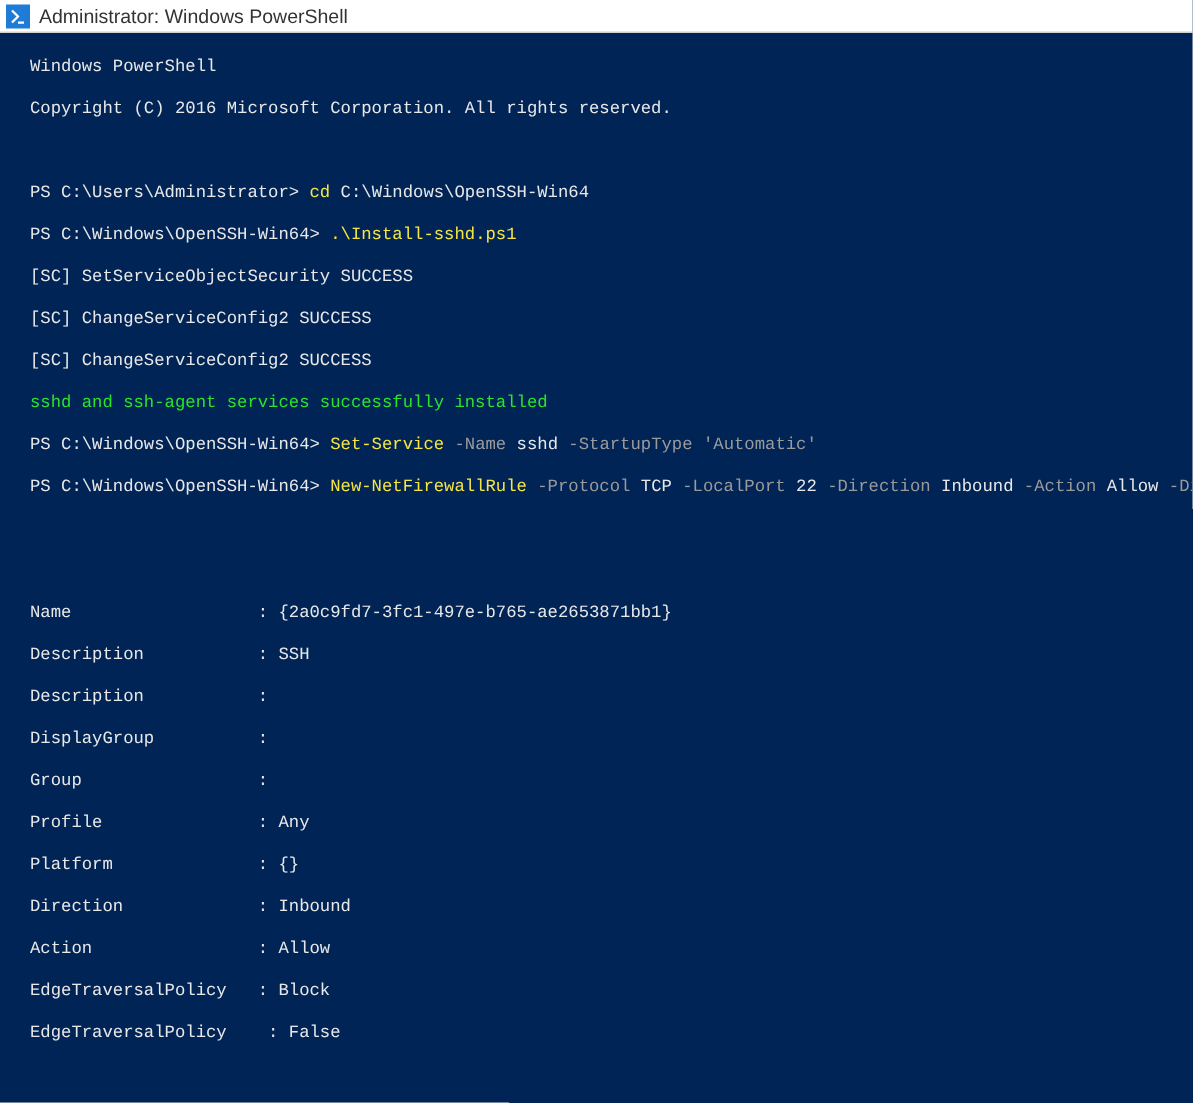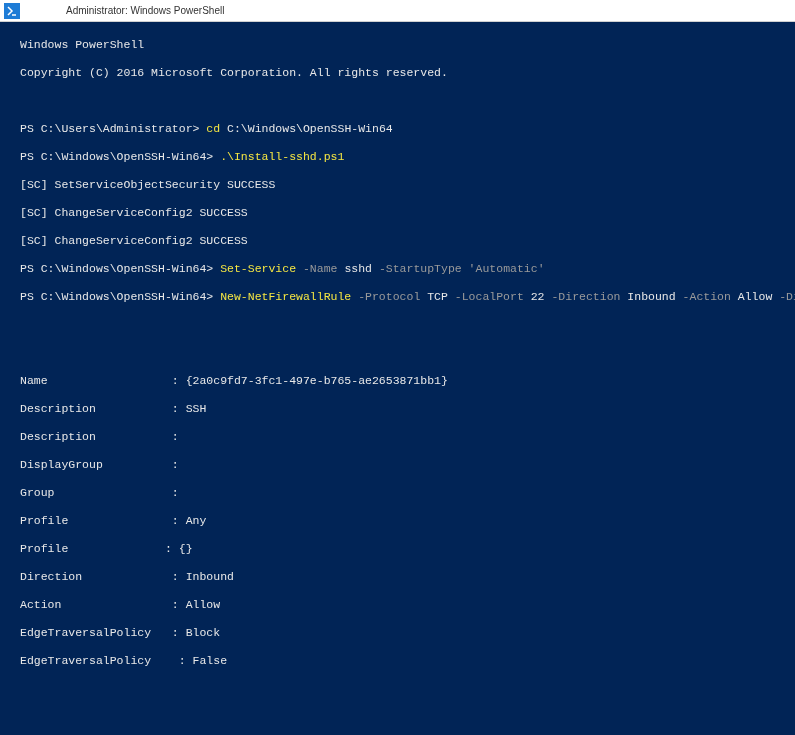--- a/index.html
+++ b/index.html
@@ -29,23 +29,22 @@
       width: 16px;
       height: 16px;
       background: #1e7cd6;
       display: flex;
       align-items: center;
       justify-content: center;
       margin-right: 6px;
     }
     .titlebar-icon svg { width: 10px; height: 10px; }
     .titlebar-text {
-      font-size: 10px;
+      font-size: 13px;
       color: #333;
-      margin-left: 40px;
     }
     .terminal {
       flex: 1;
       background: #012456;
       color: #d0d0d0;
       font-family: Consolas, 'Courier New', monospace;
       font-size: 11.5px;
       line-height: 14px;
       padding: 2px 20px;
       white-space: pre;
@@ -72,31 +71,32 @@
 
   <div class="terminal">
 <span class="line white">Windows PowerShell</span>
 <span class="line white">Copyright (C) 2016 Microsoft Corporation. All rights reserved.</span>
 <span class="line"> </span>
 <span class="line"><span class="white">PS C:\Users\Administrator&gt; </span><span class="yellow">cd</span><span class="white"> C:\Windows\OpenSSH-Win64</span></span>
 <span class="line"><span class="white">PS C:\Windows\OpenSSH-Win64&gt; </span><span class="yellow">.\Install-sshd.ps1</span></span>
 <span class="line white">[SC] SetServiceObjectSecurity SUCCESS</span>
 <span class="line white">[SC] ChangeServiceConfig2 SUCCESS</span>
 <span class="line white">[SC] ChangeServiceConfig2 SUCCESS</span>
+<span class="line green">sshd and ssh-agent services successfully installed</span>
 <span class="line"><span class="white">PS C:\Windows\OpenSSH-Win64&gt; </span><span class="yellow">Set-Service</span><span class="gray"> -Name</span><span class="white"> sshd</span><span class="gray"> -StartupType</span><span class="gray"> 'Automatic'</span></span>
 <span class="line"><span class="white">PS C:\Windows\OpenSSH-Win64&gt; </span><span class="yellow">New-NetFirewallRule</span><span class="gray"> -Protocol</span><span class="white"> TCP</span><span class="gray"> -LocalPort</span><span class="white"> 22</span><span class="gray"> -Direction</span><span class="white"> Inbound</span><span class="gray"> -Action</span><span class="white"> Allow</span><span class="gray"> -DisplayName</span></span>
 <span class="line"> </span>
 <span class="line"> </span>
 <span class="line white">Name                  : {2a0c9fd7-3fc1-497e-b765-ae2653871bb1}</span>
 <span class="line white">Description           : SSH</span>
 <span class="line white">Description           :</span>
 <span class="line white">DisplayGroup          :</span>
 <span class="line white">Group                 :</span>
 <span class="line white">Profile               : Any</span>
-<span class="line white">Profile              : {}</span>
+<span class="line white">Platform              : {}</span>
 <span class="line white">Direction             : Inbound</span>
 <span class="line white">Action                : Allow</span>
 <span class="line white">EdgeTraversalPolicy   : Block</span>
 <span class="line white">EdgeTraversalPolicy    : False</span>
 
 
 
 
 
 

